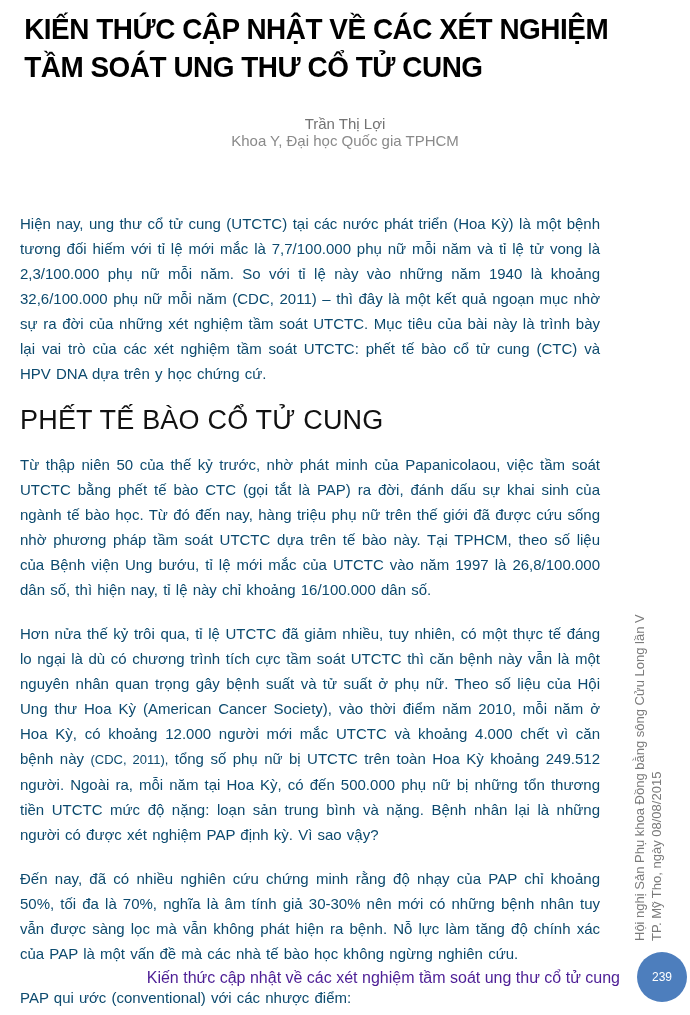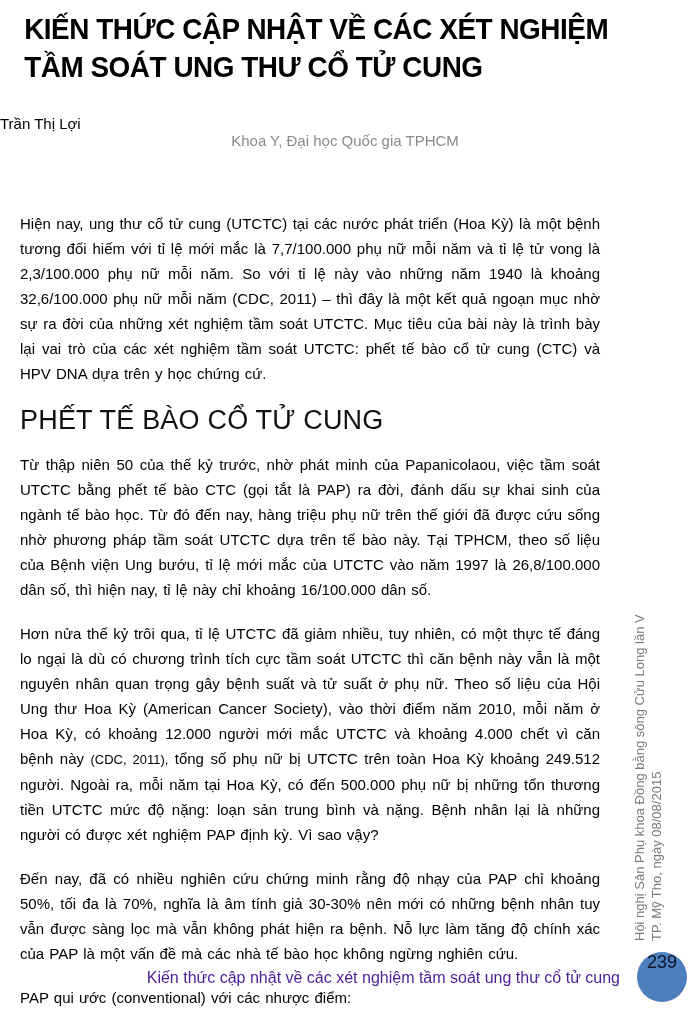--- a/index.html
+++ b/index.html
@@ -22,38 +22,38 @@
     font-weight: 700;
     letter-spacing: -0.5px;
     line-height: 38px;
     color: #000000;
     transform: scaleX(0.93);
     transform-origin: center;
     white-space: nowrap;
   }
   .author {
     margin-top: 29px;
-    text-align: left;
+    text-align: center;
     font-size: 15px;
-    color: #000000;
+    color: #737373;
   }
   .affiliation {
     text-align: center;
     font-size: 15px;
     color: #8a8a8a;
   }
   .content {
     margin: 62px 90px 0 20px;
     width: 580px;
   }
   .content p {
     font-size: 15px;
     line-height: 25px;
     text-align: justify;
-    color: #000000;
+    color: #0c4a6e;
     margin-bottom: 19px;
     word-spacing: 1px;
   }
   .cdc-large {
     font-size: 13px;
   }
   .section-heading {
     font-size: 27px;
     font-weight: 400;
     letter-spacing: 0.2px;
@@ -88,23 +88,24 @@
     white-space: nowrap;
   }
   .page-badge {
     position: absolute;
     right: 3px;
     top: 0;
     width: 50px;
     height: 50px;
     border-radius: 50%;
     background: #4d7ebd;
-    color: #0f172a;
-    font-size: 18px;
+    color: #ffffff;
+    font-size: 12px;
     display: flex;
+    align-items: center;
     justify-content: center;
   }
 </style>
 </head>
 <body>
 
 <div class="page">
 
   <div class="title-block">
     <div class="title-line">KIẾN THỨC CẬP NHẬT VỀ CÁC XÉT NGHIỆM</div>

